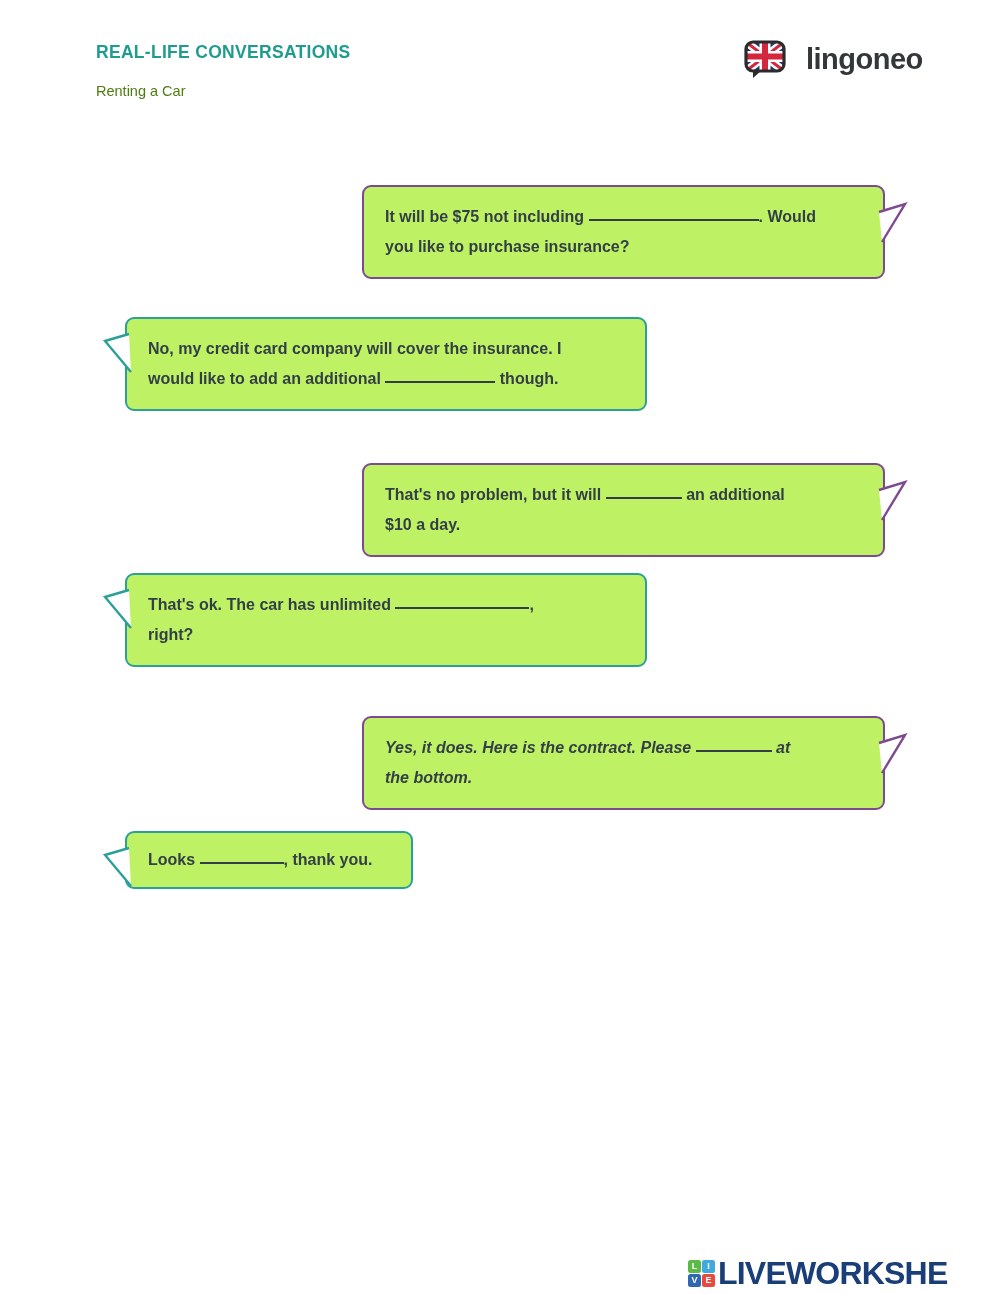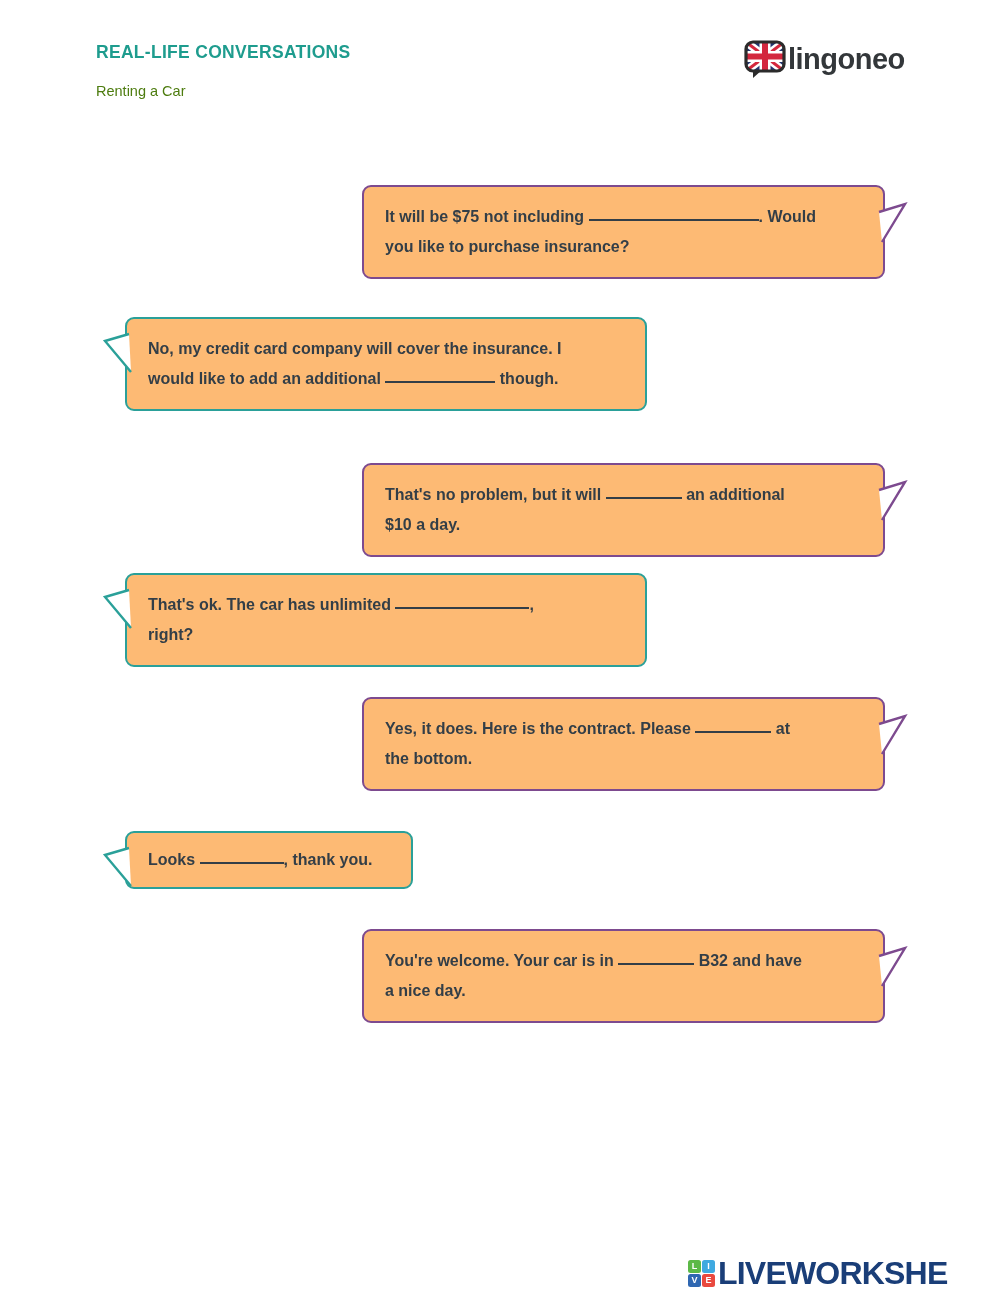--- a/index.html
+++ b/index.html
@@ -8,24 +8,24 @@
     position:relative; width:948px; height:1294px; background:#ffffff;
     font-family:"Liberation Sans","DejaVu Sans",sans-serif; overflow:hidden;
   }
   
   .header-text { position:absolute; left:96px; top:42px; }
   .header-title {
     color:#1e9c8e; font-size:17.5px; font-weight:700; letter-spacing:0.3px;
   }
   .header-subtitle { color:#4d7c0f; font-size:14.5px; margin-top:20px; font-weight:400; }
   .brand { position:absolute; left:742px; top:38px; display:flex; align-items:center; }
-  .brand-word { color:#33373a; font-size:29px; font-weight:700; letter-spacing:-0.5px; margin-left:0; }
+  .brand-word { color:#33373a; font-size:29px; font-weight:700; letter-spacing:-0.5px; margin-left:18px; }
   
   .bubble {
-    position:absolute; border:2px solid; border-radius:9px; background:#fdba74;
+    position:absolute; border:2px solid; border-radius:9px; background:#bef264;
     padding:15px 21px; font-size:16px; font-weight:700; color:#333e47;
   }
   .bubble .line { line-height:30px; white-space:nowrap; }
   .bubble.right { border-color:#7d4a8f; }
   .bubble.left  { border-color:#2aa099; }
   .blank {
     display:inline-block; height:5px; border-bottom:2px solid #333e47;
     margin-bottom:1px;
   }
   .tail { position:absolute; overflow:visible; }
@@ -113,48 +113,39 @@
   <div class="bubble left" style="left:125px; top:573px; width:522px;">
     <svg class="tail" width="30" height="42">
         <polyline points="25,2 1,9 27,40"></polyline>
       </svg>
     <div class="bubble-text">
         <div class="line"><span>That's ok. The car has unlimited </span><span class="blank" style="width: 134px;"></span><span>,</span></div>
         <div class="line"><span>right?</span></div>
       </div>
   </div>
 
-  <div class="bubble right" style="left:362px; top:697px; width:523px;">
+  <div class="bubble right" style="left:362px; top:716px; width:523px;font-style:italic;">
     <svg class="tail" width="30" height="42">
         <polyline points="0,10 26,2 3,40"></polyline>
       </svg>
     <div class="bubble-text">
         <div class="line"><span>Yes, it does. Here is the contract. Please </span><span class="blank" style="width: 76px;"></span><span> at</span></div>
         <div class="line"><span>the bottom.</span></div>
       </div>
   </div>
 
   <div class="bubble left small" style="left:125px; top:831px; width:288px;">
     <svg class="tail" width="30" height="42">
         <polyline points="25,2 1,9 27,40"></polyline>
       </svg>
     <div class="bubble-text">
         <div class="line"><span>Looks </span><span class="blank" style="width: 84px;"></span><span>, thank you.</span></div>
       </div>
   </div>
 
-  <div class="bubble right" style="left:362px; top:929px; width:523px;">
-    <svg class="tail" width="30" height="42">
-        <polyline points="0,10 26,2 3,40"></polyline>
-      </svg>
-    <div class="bubble-text">
-        <div class="line"><span>You're welcome. Your car is in </span><span class="blank" style="width: 76px;"></span><span> B32 and have</span></div>
-        <div class="line"><span>a nice day.</span></div>
-      </div>
-  </div>
 
   <div class="footer">
     <div class="lw-icon">
       <div class="lw-tile lw-l">L</div>
       <div class="lw-tile lw-i">I</div>
       <div class="lw-tile lw-v">V</div>
       <div class="lw-tile lw-e">E</div>
     </div>
     <span class="lw-word">LIVEWORKSHEETS</span>
   </div>

